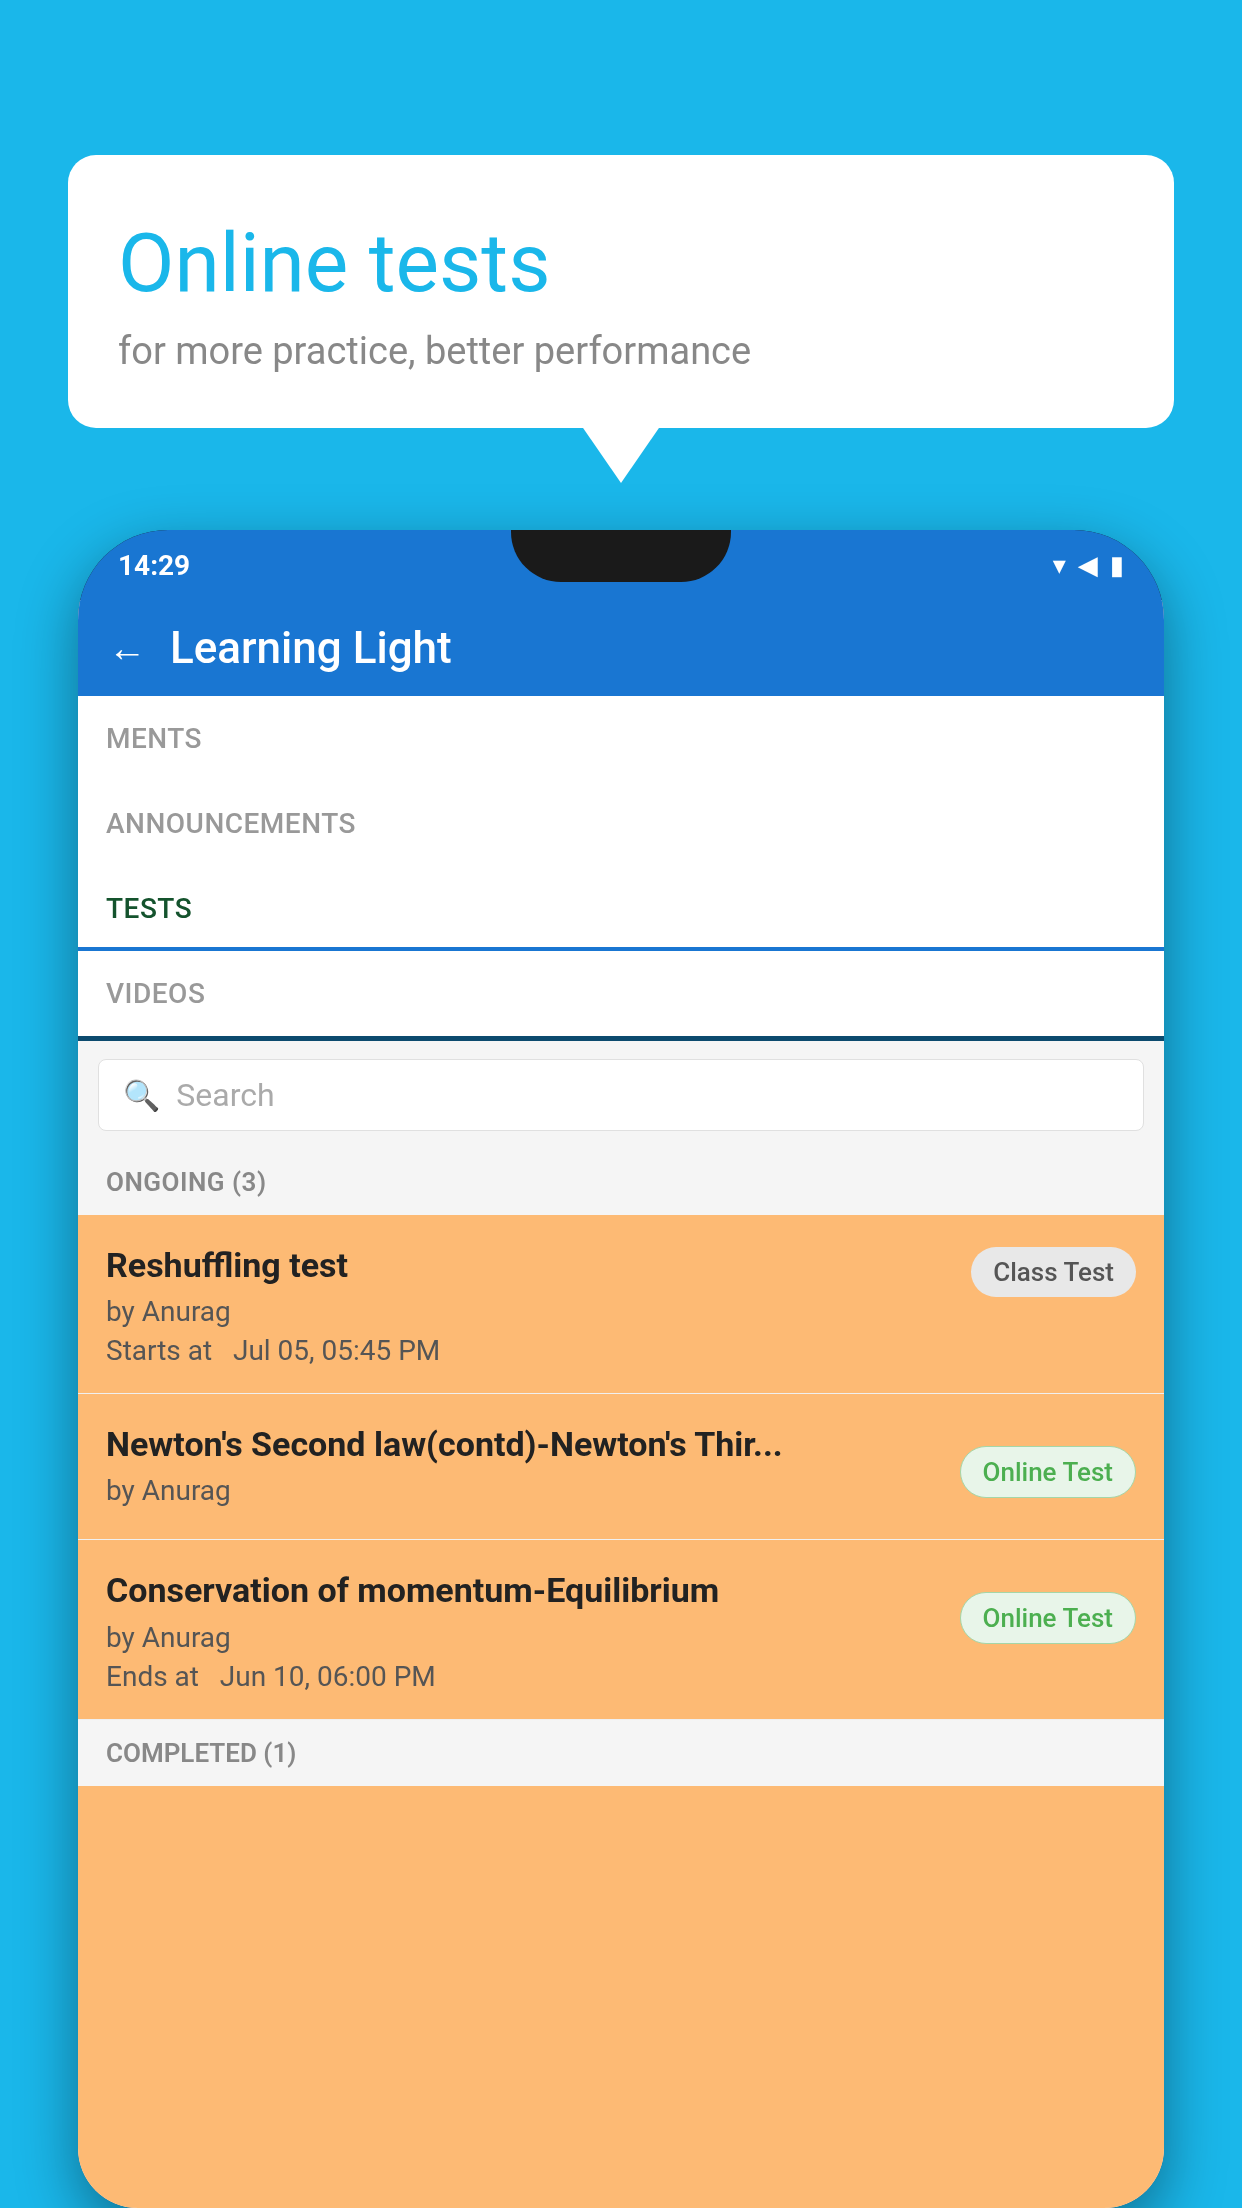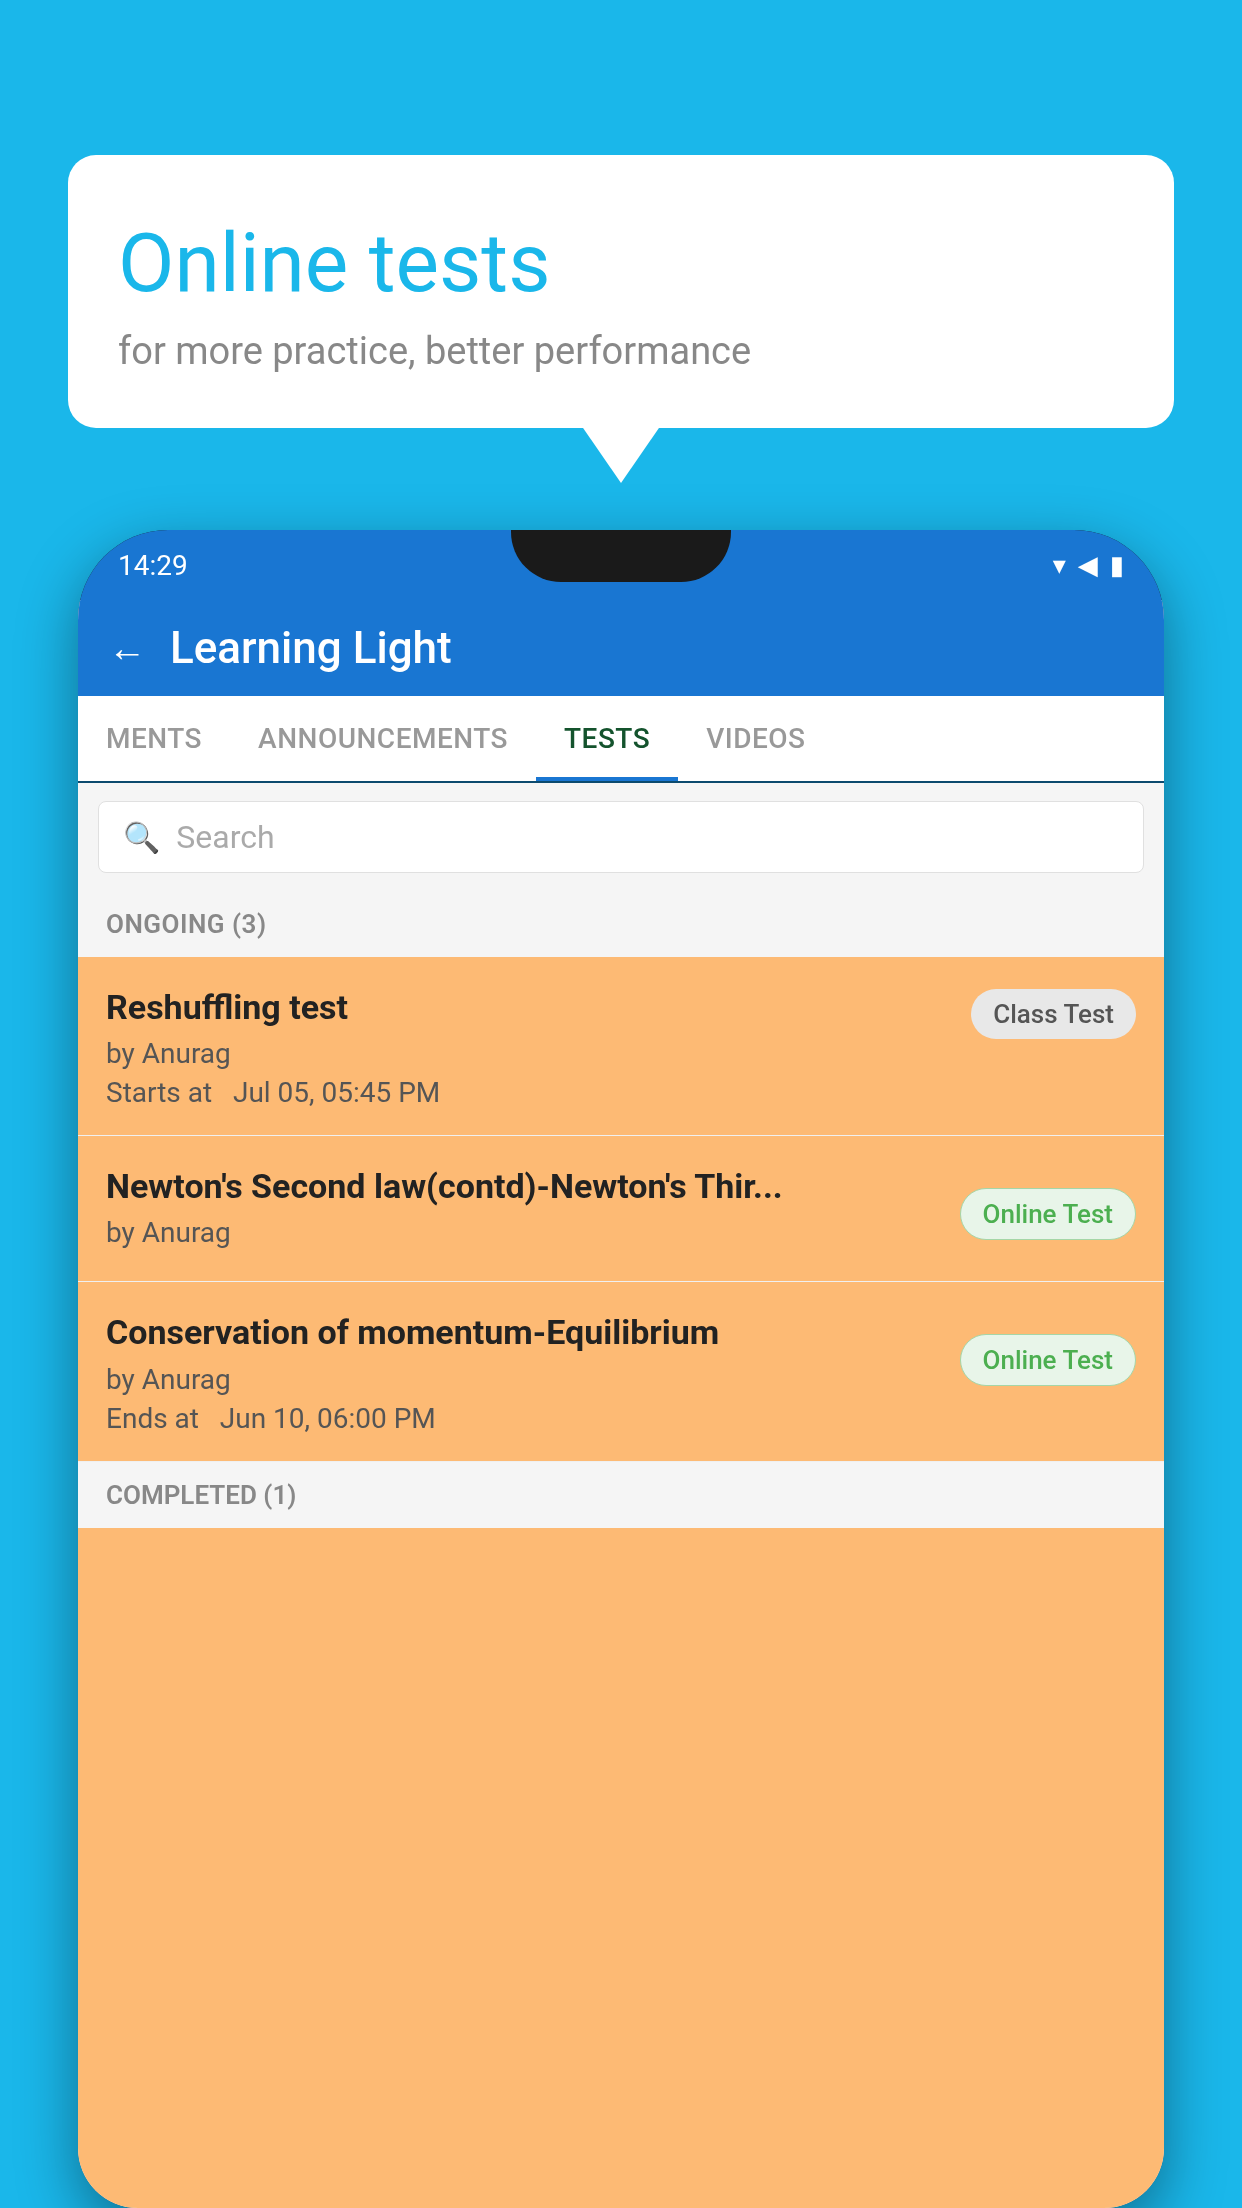--- a/index.html
+++ b/index.html
@@ -77,21 +77,21 @@
       left: 50%;
       transform: translateX(-50%);
       width: 220px;
       height: 52px;
       background: #1a1a1a;
       border-radius: 0 0 50px 50px;
     }
     .status-time {
       color: white;
       font-size: 28px;
-      font-weight: 400;
+      font-weight: 700;
       z-index: 1;
     }
     .status-icons {
       display: flex;
       align-items: center;
       gap: 12px;
       z-index: 1;
     }
     .wifi-icon, .signal-icon, .battery-icon {
       color: white;
@@ -124,22 +124,23 @@
     .app-title {
       color: white;
       font-size: 44px;
       font-weight: 500;
     }
 
     
     .tabs-bar {
       background: white;
       display: flex;
-      border-bottom: 2px solid #0c4a6e;
+      border-bottom: 5px solid #0c4a6e;
       overflow-x: auto;
+      flex-direction: column;
     }
     .tab-item {
       padding: 26px 28px;
       font-size: 28px;
       font-weight: 500;
       color: #999;
       letter-spacing: 0.5px;
       white-space: nowrap;
       position: relative;
       cursor: pointer;

